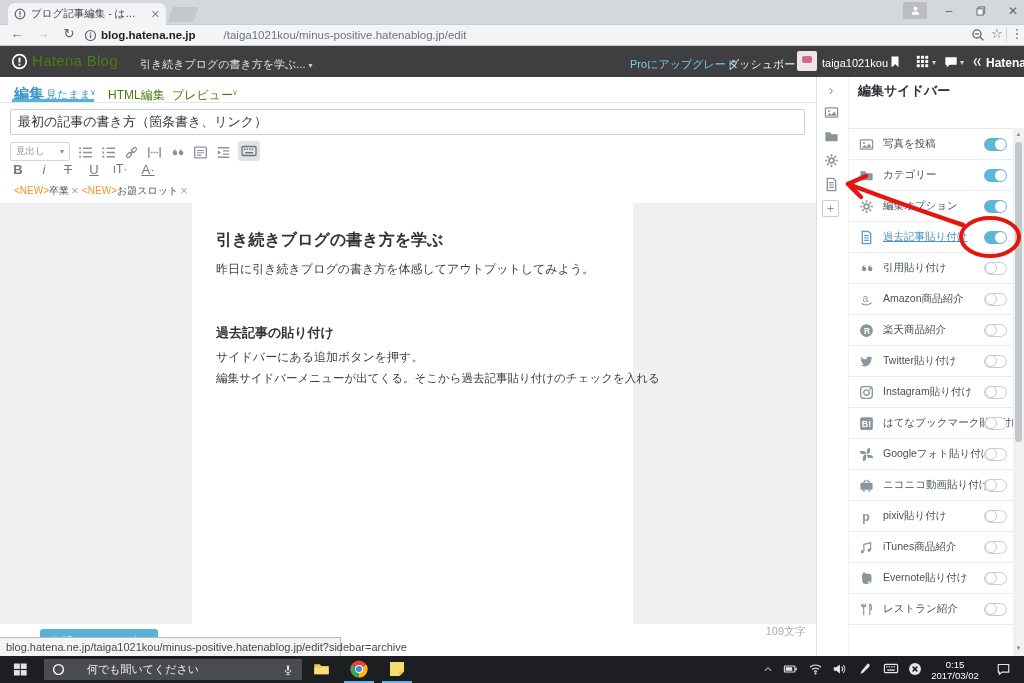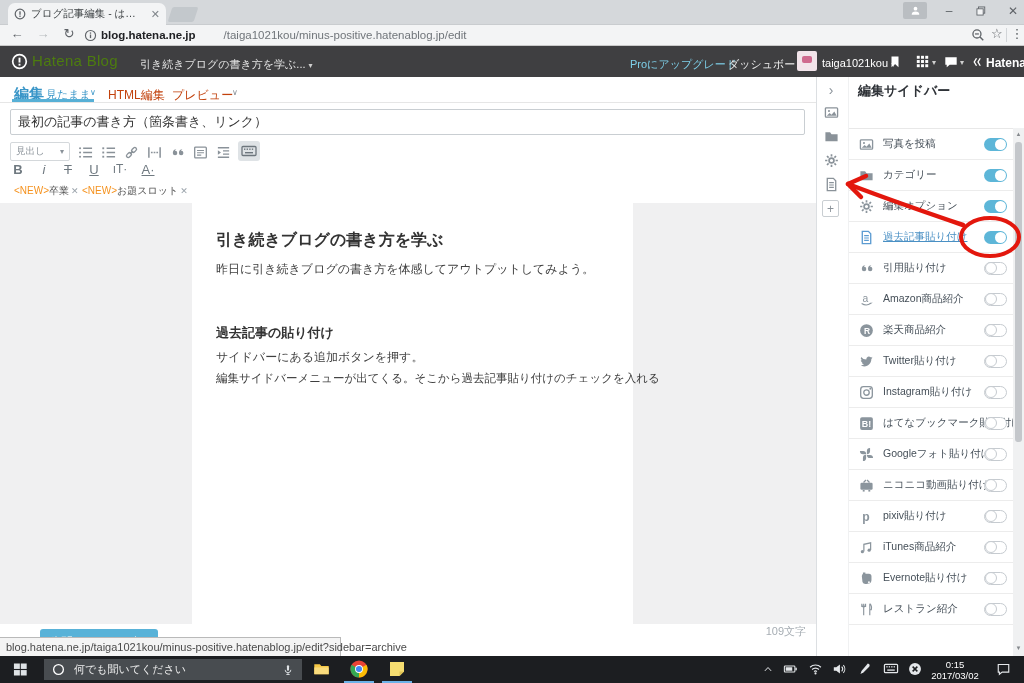--- a/index.html
+++ b/index.html
@@ -29,21 +29,21 @@
   .hh-logo{left:32px;top:52px;font-size:15px;color:#4d7c0f;font-weight:400;letter-spacing:.3px;}
   .hh-blog{left:140px;top:57px;font-size:11px;color:#e4e4e4;}
   .hh-link{font-size:11px;color:#ededed;}
   .hh-pro{color:#7ed0ea;}
   .avatar{left:797px;top:51px;width:20px;height:20px;background:#f2e4ea;border-radius:2px;overflow:hidden;}
   .avatar i{position:absolute;left:5px;top:5px;width:10px;height:7px;background:#cf6a8e;border-radius:2px;}
   .caret{font-size:8px;color:#cfcfcf;}
 
   
   .ed-tab-active{color:#3a96c8;}
-  .ed-tab{color:#c2410c;font-size:12px;}
+  .ed-tab{color:#4d7c0f;font-size:12px;}
   .ed-underline{left:12px;top:99px;width:82px;height:3px;background:#57b0d6;}
   .ed-border{left:0;top:102px;width:816px;height:1px;background:#e6e6e6;}
   .title-input{left:10px;top:109px;width:795px;height:26px;border:1px solid #c9ced2;border-radius:2px;font-size:13px;color:#333;display:flex;align-items:center;padding:0 7px;background:#fff;}
   .hd-select{left:10px;top:142px;width:60px;height:19px;border:1px solid #d4d8db;border-radius:2px;font-size:9.5px;color:#8a9299;display:flex;align-items:center;padding:0 5px;justify-content:space-between;background:#fff;}
   .tbic{top:143px;width:18px;height:18px;color:#8a9299;display:flex;align-items:center;justify-content:center;}
   .tbic.hl{background:#dfe3e6;border-radius:3px;width:22px;height:20px;top:141px;color:#6d767d;}
   .fmt{top:162px;font-size:13px;color:#6f7980;width:20px;text-align:center;}
   .tagchip{top:184px;font-size:10px;white-space:nowrap;}
   .tag-badge{color:#f5921e;}
   .tag-label{color:#555;}
@@ -76,21 +76,21 @@
   .toggle.on .knob{position:absolute;right:1px;top:1px;width:11px;height:11px;border-radius:50%;background:#fff;}
   .toggle.off{background:#fff;border:1px solid #c6cbd0;}
   .toggle.off .knob{position:absolute;left:0;top:-1px;width:12px;height:12px;border-radius:50%;background:#fff;border:1px solid #c6cbd0;}
   .sb-scroll{left:1013px;top:128px;width:11px;height:528px;background:#f0f1f2;}
   .sb-thumb{left:1015px;top:142px;width:7px;height:300px;background:#c4c7cb;border-radius:3px;}
   .scroll-arrow{left:1013px;width:11px;text-align:center;font-size:6px;color:#85898d;}
 
   
   .taskbar{left:0;top:656px;width:1024px;height:27px;background:#1c1e21;z-index:8;}
   .cortana{left:44px;top:659px;width:258px;height:21px;background:#484c50;display:flex;align-items:center;padding:0 8px;gap:9px;}
-  .cortana-text{font-size:11px;color:#ececec;flex:1;}
+  .cortana-text{font-size:11px;color:#ececec;flex:1;margin-left:13px;}
   .tray{color:#e4e7ea;}
   .clock{left:926px;top:659px;width:58px;text-align:center;font-size:9.5px;color:#fff;line-height:11px;}
   .ul-active{top:681px;height:2px;background:#6cb2e8;z-index:9;}
 
   .red-overlay{left:0;top:0;width:1024px;height:683px;pointer-events:none;z-index:6;}
 </style>
 </head>
 <body>
 
 <div class="app">

